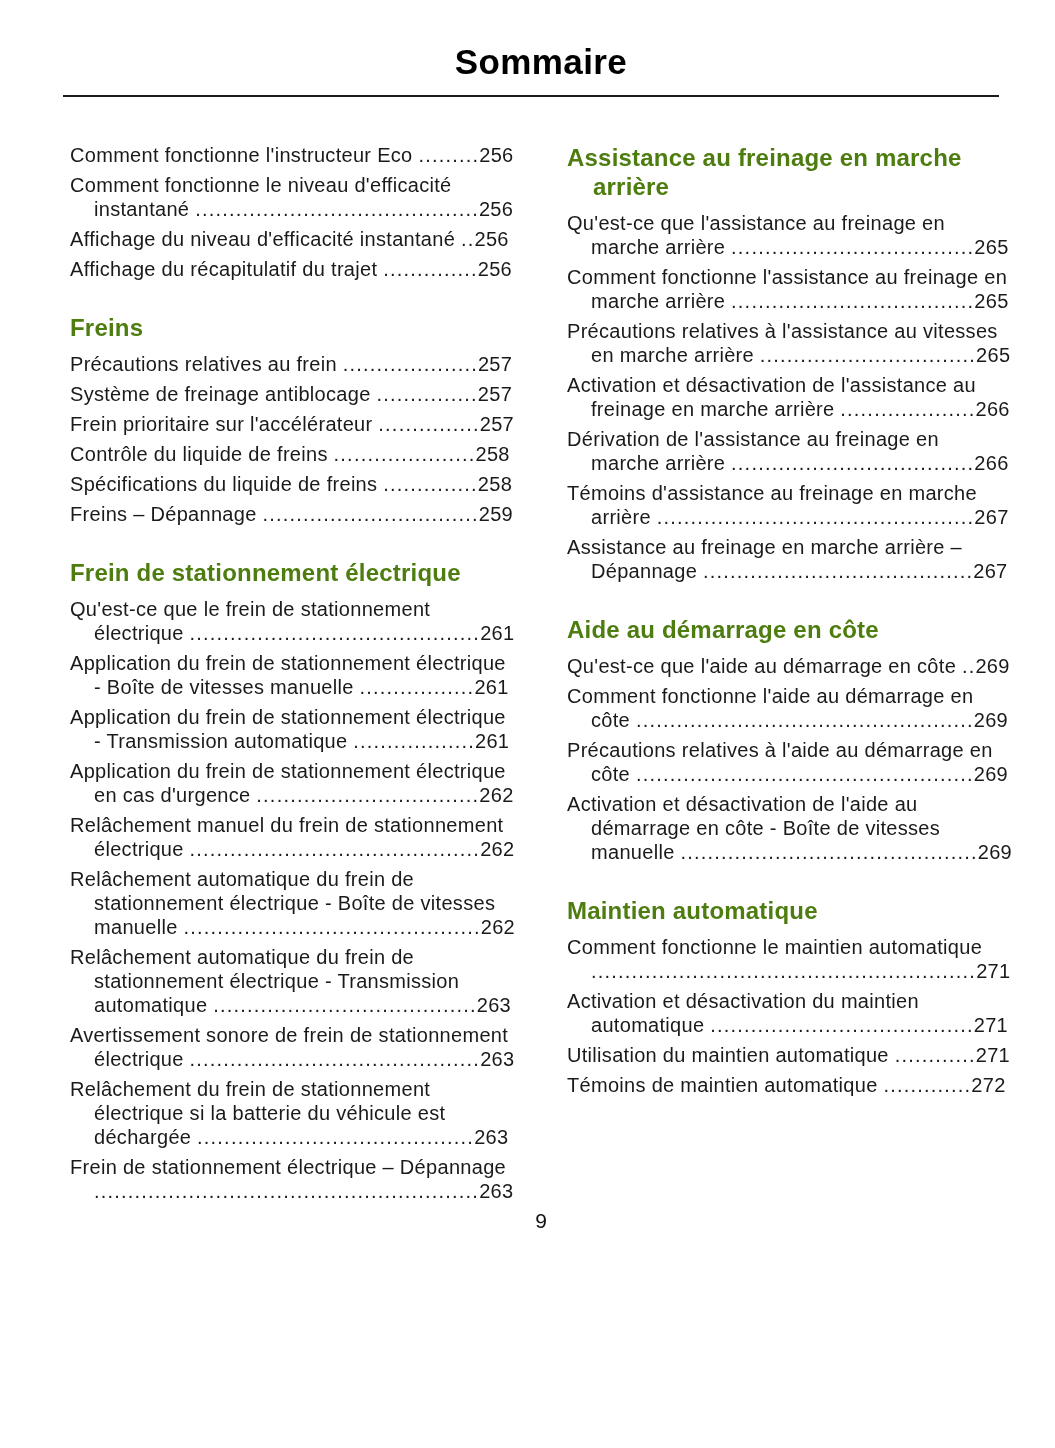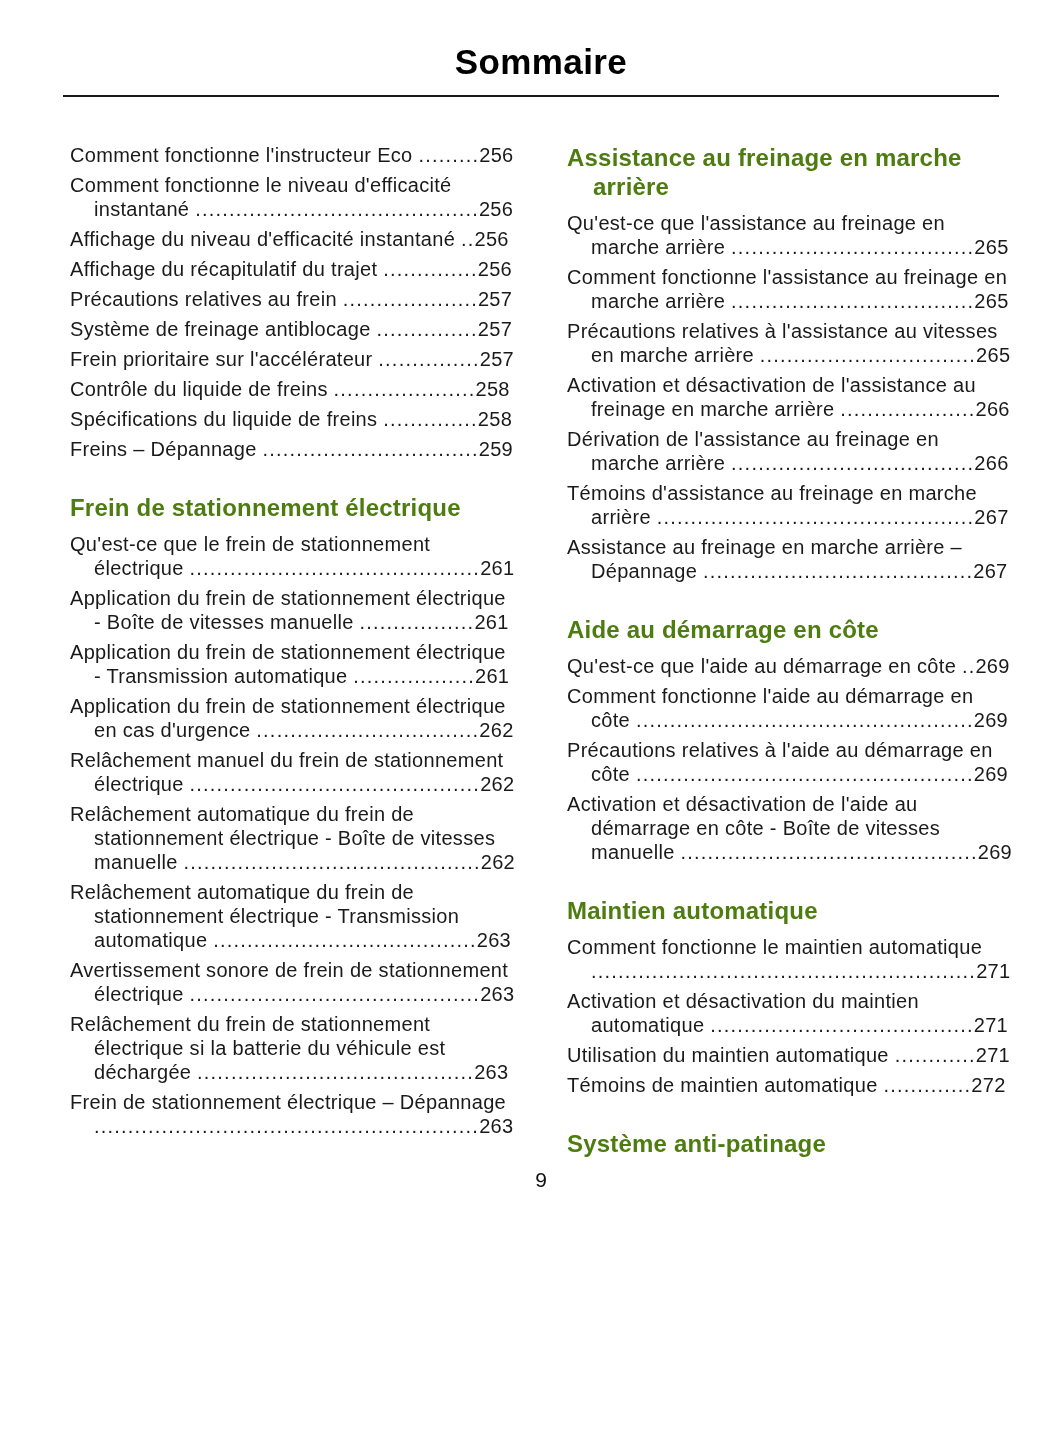--- a/index.html
+++ b/index.html
@@ -89,20 +89,21 @@
 
   <div class="toc-entry"><span class="entry-label">Comment fonctionne le niveau d'efficacité instantané</span> <span class="leader-group"><span class="entry-dots">..........................................</span><span class="entry-page">256</span></span></div>
 
   <div class="toc-entry"><span class="entry-label">Affichage du niveau d'efficacité instantané</span> <span class="leader-group"><span class="entry-dots">..</span><span class="entry-page">256</span></span></div>
 
   <div class="toc-entry"><span class="entry-label">Affichage du récapitulatif du trajet</span> <span class="leader-group"><span class="entry-dots">..............</span><span class="entry-page">256</span></span></div>
 </div>
   </section>
 
   <section class="toc-section">
+    <h2 class="section-heading">Freins</h2>
     <div class="entries">
   <div class="toc-entry"><span class="entry-label">Précautions relatives au frein</span> <span class="leader-group"><span class="entry-dots">....................</span><span class="entry-page">257</span></span></div>
 
   <div class="toc-entry"><span class="entry-label">Système de freinage antiblocage</span> <span class="leader-group"><span class="entry-dots">...............</span><span class="entry-page">257</span></span></div>
 
   <div class="toc-entry"><span class="entry-label">Frein prioritaire sur l'accélérateur</span> <span class="leader-group"><span class="entry-dots">...............</span><span class="entry-page">257</span></span></div>
 
   <div class="toc-entry"><span class="entry-label">Contrôle du liquide de freins</span> <span class="leader-group"><span class="entry-dots">.....................</span><span class="entry-page">258</span></span></div>
 
   <div class="toc-entry"><span class="entry-label">Spécifications du liquide de freins</span> <span class="leader-group"><span class="entry-dots">..............</span><span class="entry-page">258</span></span></div>
@@ -177,18 +178,17 @@
 
   <div class="toc-entry"><span class="entry-label">Activation et désactivation du maintien automatique</span> <span class="leader-group"><span class="entry-dots">.......................................</span><span class="entry-page">271</span></span></div>
 
   <div class="toc-entry"><span class="entry-label">Utilisation du maintien automatique</span> <span class="leader-group"><span class="entry-dots">............</span><span class="entry-page">271</span></span></div>
 
   <div class="toc-entry"><span class="entry-label">Témoins de maintien automatique</span> <span class="leader-group"><span class="entry-dots">.............</span><span class="entry-page">272</span></span></div>
 </div>
   </section>
 
   <section class="toc-section">
-    <h2 class="section-heading">Système anti-patinage</h2>
   </section>
 </div>
   </div>
   <div class="page-footer">9</div>
 </div>
 
 </body></html>

